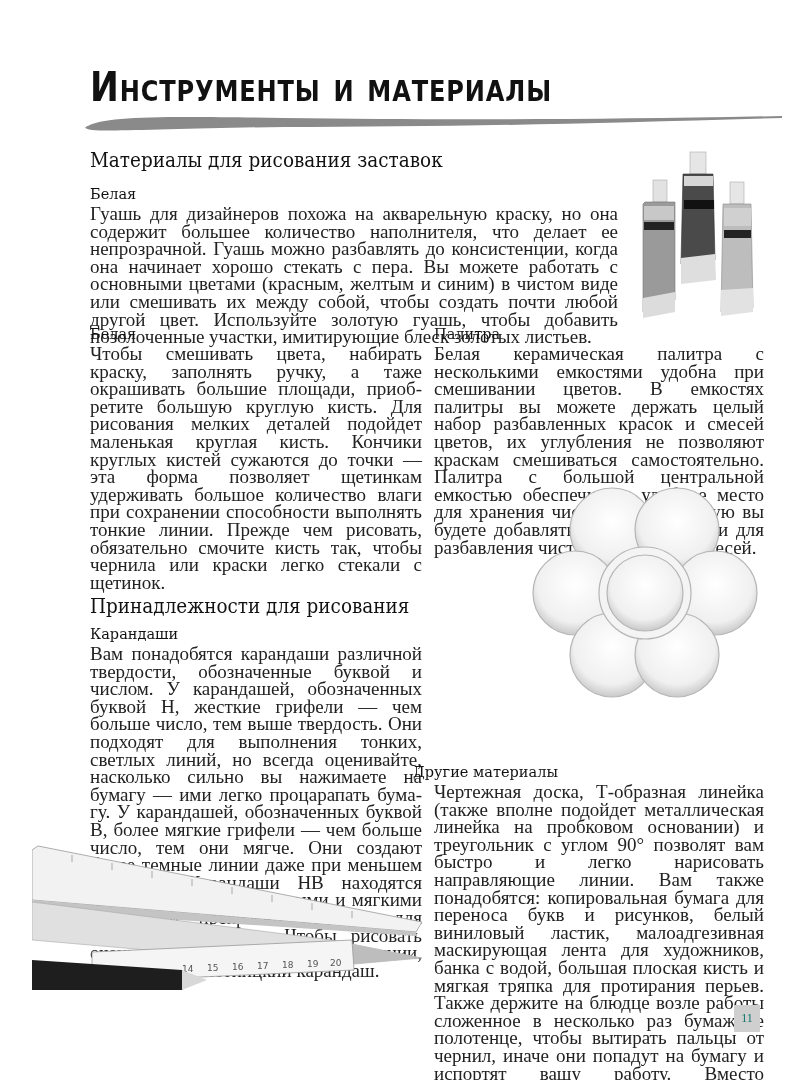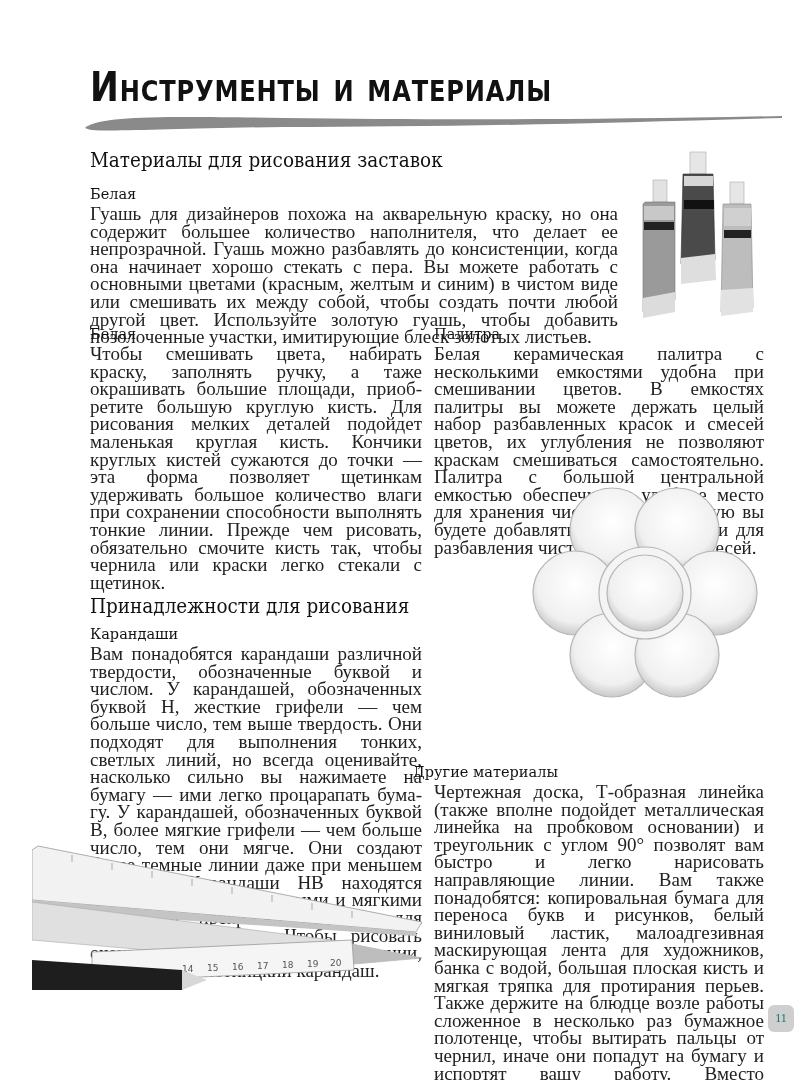--- a/index.html
+++ b/index.html
@@ -25,23 +25,23 @@
     font-size: 14.5px; color: #111; white-space: nowrap;
   }
   .para {
     position: absolute; font-family: "Liberation Serif", serif;
     font-size: 19px; line-height: 17.6px; color: #222;
     text-align: justify; hyphens: manual;
   }
 
   .img { position: absolute; }
   .page-number {
-    position: absolute; left: 736px; top: 1005px; width: 26px; height: 27px;
+    position: absolute; left: 702px; top: 1005px; width: 26px; height: 27px;
     background: #cfcfcf; font-family: "Liberation Serif", serif; font-size: 12px;
-    display: flex; align-items: center; justify-content: center; color: #0f766e; border-radius: 6px;
+    display: flex; align-items: center; justify-content: center; color: #0f766e;
   }
 </style>
 </head>
 <body>
 
 <div class="page">
 
   <div class="main-title">Инструменты и материалы</div>
 
   <svg class="brush-rule" viewBox="0 0 700 22" preserveAspectRatio="none">

